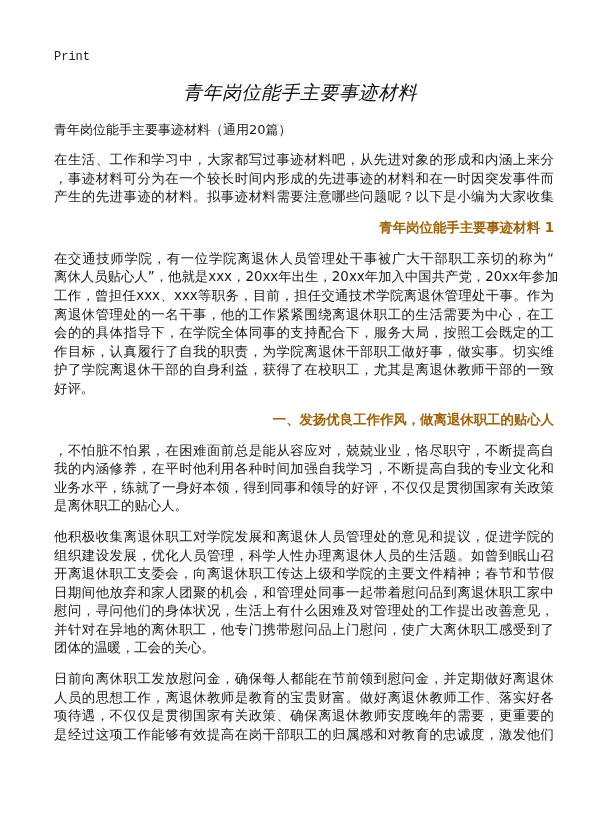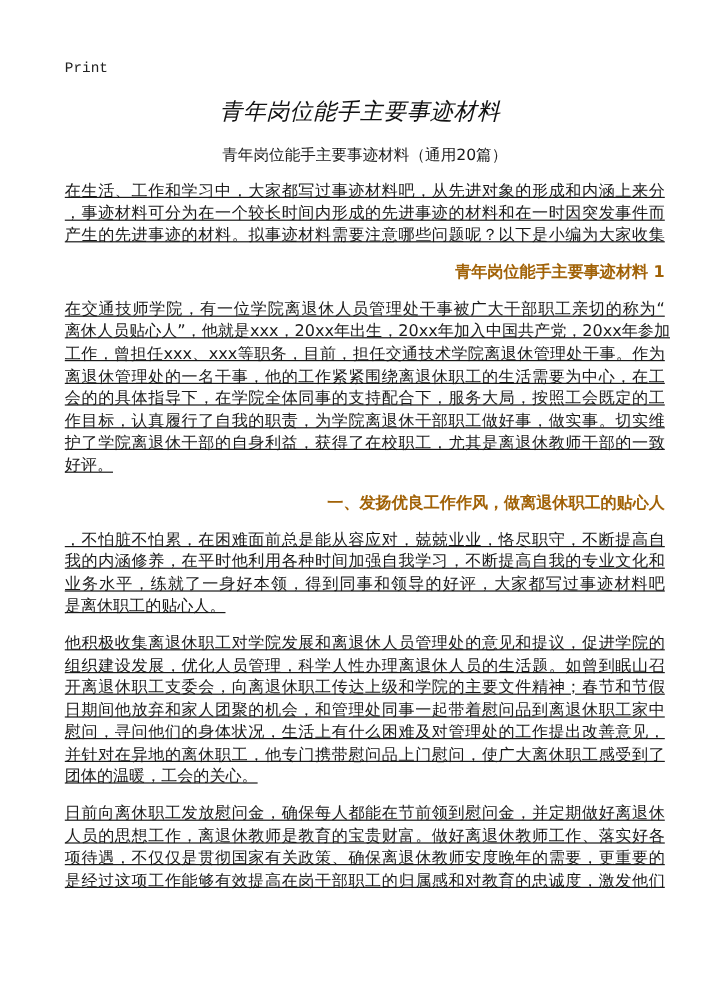--- a/index.html
+++ b/index.html
@@ -48,28 +48,26 @@
       top: 121px;
       width: 500px;
     }
     .subtitle {
       font-size: 13px;
       line-height: 18px;
       height: 18px;
       margin-bottom: 12px;
       color: #1a1a1a;
       white-space: nowrap;
-      text-align: center;
     }
     .para {
       font-size: 13.4px;
       line-height: 18.6px;
       margin-bottom: 12px;
       color: #1a1a1a;
-      text-decoration: underline;
     }
     .para .line {
       display: block;
       white-space: nowrap;
       text-align: justify;
       text-align-last: justify;
       height: 18.6px;
     }
     .para .line.last {
       text-align-last: left;
@@ -114,21 +112,21 @@
       <span class="line">作目标，认真履行了自我的职责，为学院离退休干部职工做好事，做实事。切实维</span>
       <span class="line">护了学院离退休干部的自身利益，获得了在校职工，尤其是离退休教师干部的一致</span>
       <span class="line last">好评。</span>
     </div>
 
     <div class="heading">一、发扬优良工作作风，做离退休职工的贴心人</div>
 
     <div class="para">
       <span class="line">，不怕脏不怕累，在困难面前总是能从容应对，兢兢业业，恪尽职守，不断提高自</span>
       <span class="line">我的内涵修养，在平时他利用各种时间加强自我学习，不断提高自我的专业文化和</span>
-      <span class="line">业务水平，练就了一身好本领，得到同事和领导的好评，大家都写过事迹材料吧</span>
+      <span class="line">业务水平，练就了一身好本领，得到同事和领导的好评，不仅仅是贯彻国家有关政策</span>
       <span class="line last">是离休职工的贴心人。</span>
     </div>
 
     <div class="para">
       <span class="line">他积极收集离退休职工对学院发展和离退休人员管理处的意见和提议，促进学院的</span>
       <span class="line">组织建设发展，优化人员管理，科学人性办理离退休人员的生活题。如曾到眠山召</span>
       <span class="line">开离退休职工支委会，向离退休职工传达上级和学院的主要文件精神；春节和节假</span>
       <span class="line">日期间他放弃和家人团聚的机会，和管理处同事一起带着慰问品到离退休职工家中</span>
       <span class="line">慰问，寻问他们的身体状况，生活上有什么困难及对管理处的工作提出改善意见，</span>
       <span class="line">并针对在异地的离休职工，他专门携带慰问品上门慰问，使广大离休职工感受到了</span>

